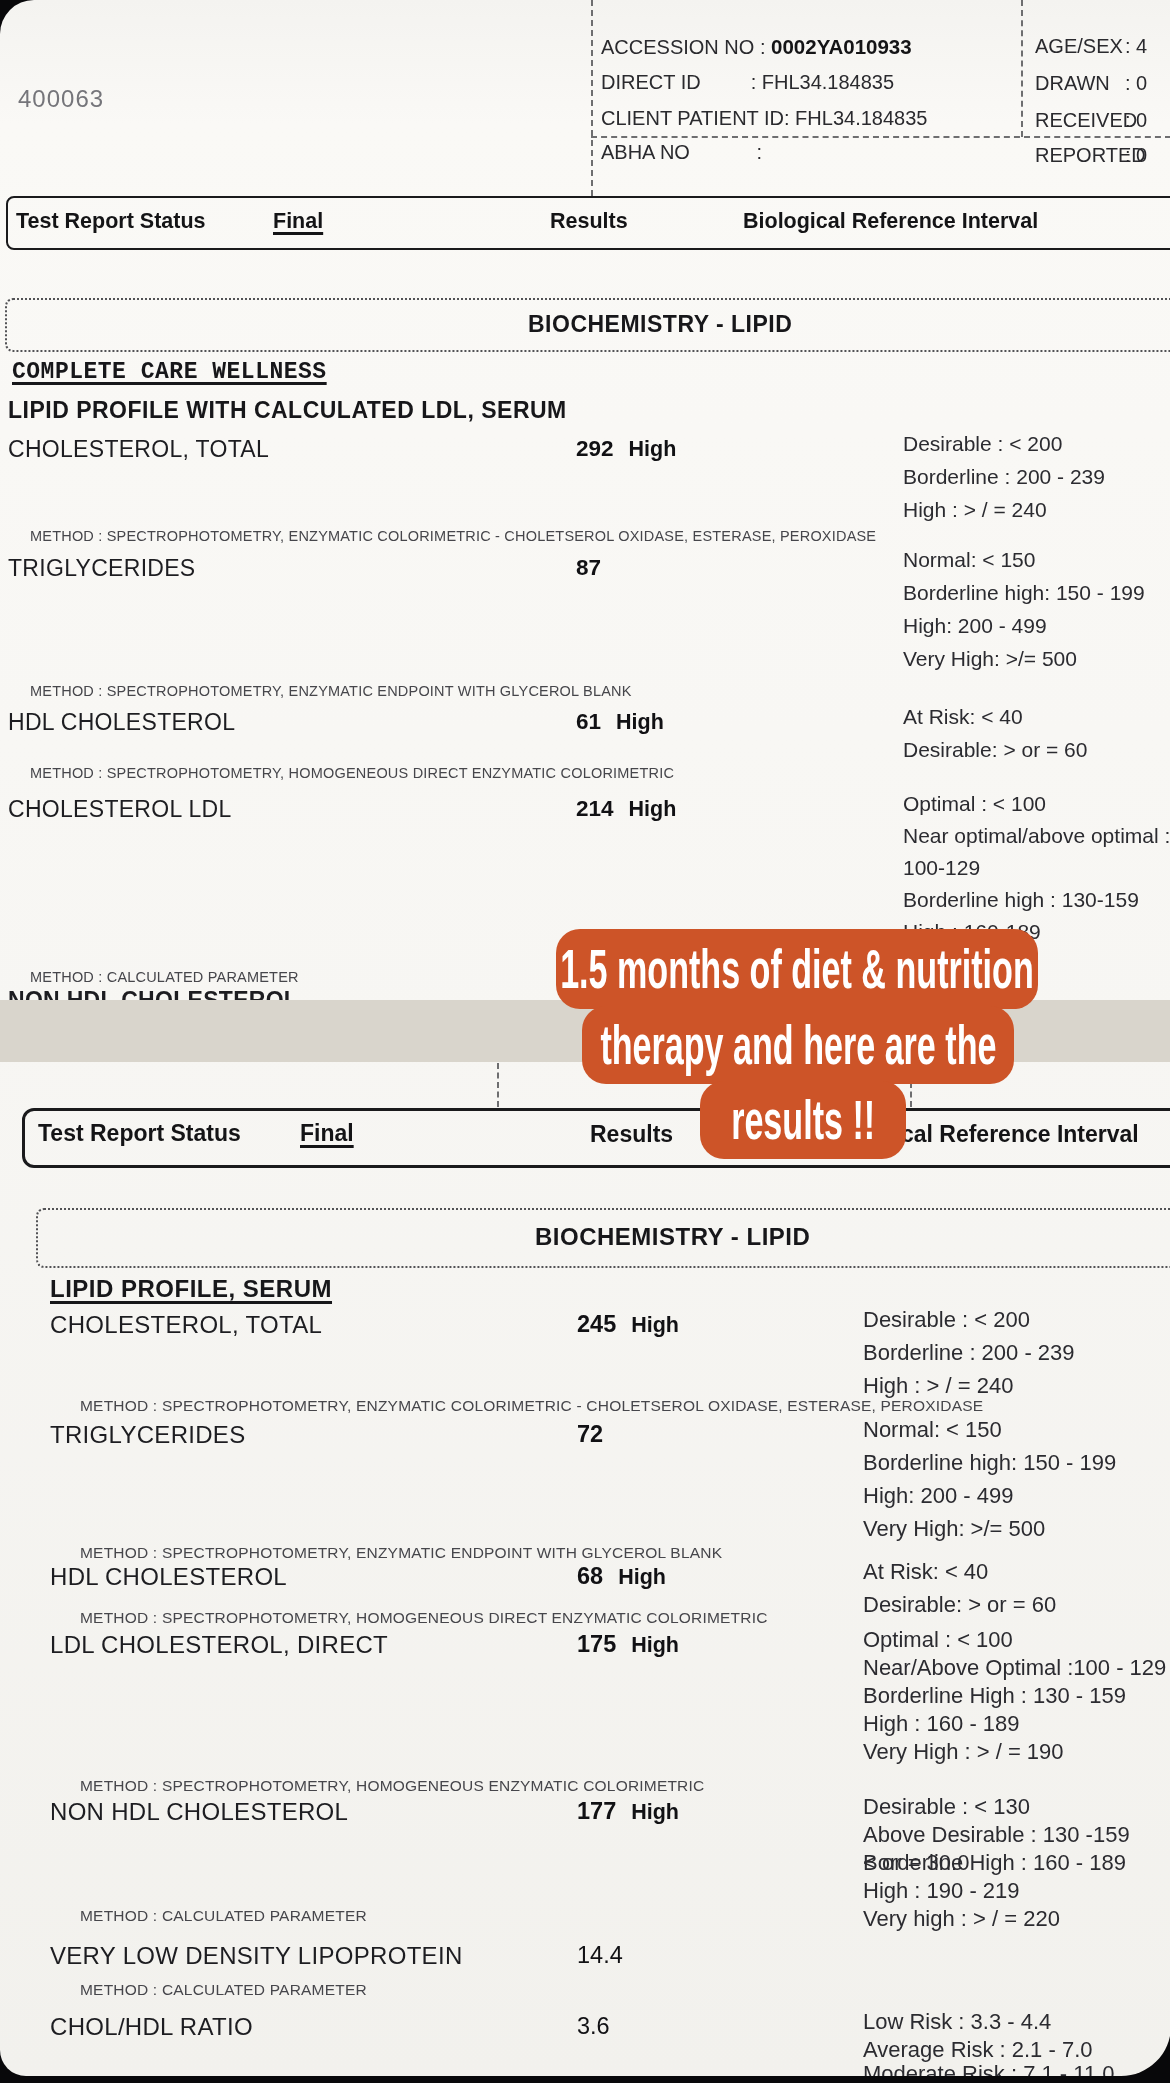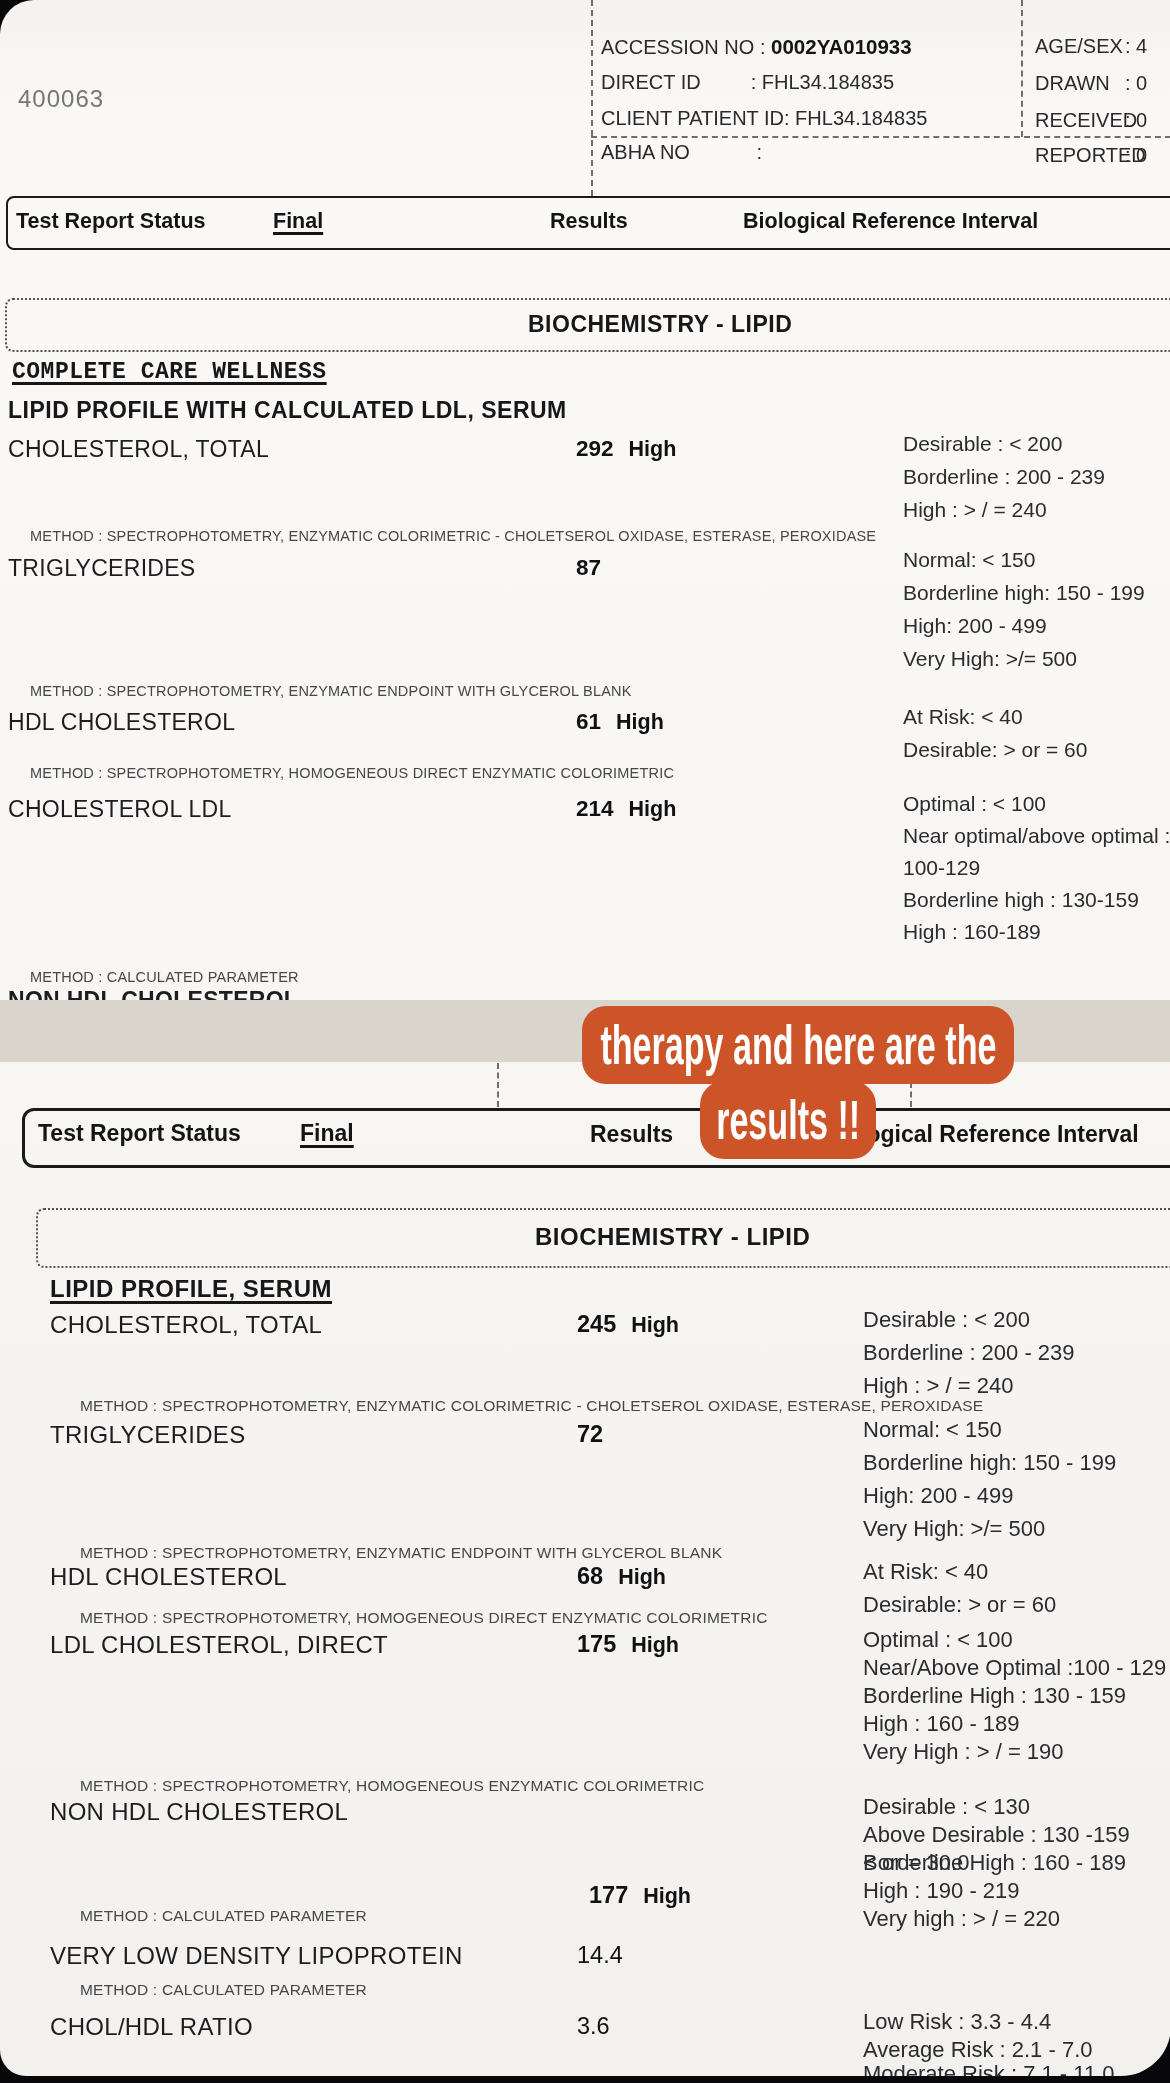--- a/index.html
+++ b/index.html
@@ -146,40 +146,43 @@
     <div class="t name2" style="left:50px;top:1632px;">LDL CHOLESTEROL, DIRECT</div>
     <div class="t valrow" style="left:577px;top:1632px;"><span class="val2">175</span><span class="flag1">High</span></div>
     <div class="t ref2" style="left:863px;top:1628px;">Optimal : &lt; 100</div>
     <div class="t ref2" style="left:863px;top:1656px;">Near/Above Optimal :100 - 129</div>
     <div class="t ref2" style="left:863px;top:1684px;">Borderline High : 130 - 159</div>
     <div class="t ref2" style="left:863px;top:1712px;">High : 160 - 189</div>
     <div class="t ref2" style="left:863px;top:1740px;">Very High : &gt; / = 190</div>
     <div class="t meth2" style="left:80px;top:1778px;">METHOD : SPECTROPHOTOMETRY, HOMOGENEOUS ENZYMATIC COLORIMETRIC</div>
 
     <div class="t name2" style="left:50px;top:1799px;">NON HDL CHOLESTEROL</div>
-    <div class="t valrow" style="left:577px;top:1883px;margin-left:12px;"><span class="val2">177</span><span class="flag1">High</span></div>
+    <div class="t valrow" style="left:577px;top:1799px;"><span class="val2">177</span><span class="flag1">High</span></div>
     <div class="t ref2" style="left:863px;top:1795px;">Desirable : &lt; 130</div>
     <div class="t ref2" style="left:863px;top:1823px;">Above Desirable : 130 -159</div>
     <div class="t ref2" style="left:863px;top:1851px;">Borderline High : 160 - 189</div>
     <div class="t ref2" style="left:863px;top:1879px;">High : 190 - 219</div>
     <div class="t ref2" style="left:863px;top:1907px;">Very high : &gt; / = 220</div>
     <div class="t meth2" style="left:80px;top:1908px;">METHOD : CALCULATED PARAMETER</div>
 
     <div class="t name2" style="left:50px;top:1943px;">VERY LOW DENSITY LIPOPROTEIN</div>
     <div class="t valrow" style="left:577px;top:1943px;"><span class="val2" style="font-weight:normal;">14.4</span></div>
     <div class="t ref2" style="left:863px;top:1851px;text-align:center;">&lt; or = 30.0</div>
     <div class="t meth2" style="left:80px;top:1982px;">METHOD : CALCULATED PARAMETER</div>
 
     <div class="t name2" style="left:50px;top:2014px;">CHOL/HDL RATIO</div>
     <div class="t valrow" style="left:577px;top:2014px;"><span class="val2" style="font-weight:normal;">3.6</span></div>
     <div class="t ref2" style="left:863px;top:2010px;">Low Risk : 3.3 - 4.4</div>
     <div class="t ref2" style="left:863px;top:2038px;">Average Risk : 2.1 - 7.0</div>
     <div class="t ref2" style="left:863px;top:2062px;">Moderate Risk : 7.1 - 11.0</div>
 
+    <div class="obox" style="left:556px;top:929px;width:482px;height:80px;background:#cd5428;">
+      <span class="otext">1.5 months of diet &amp; nutrition</span>
+    </div>
     <div class="obox" style="left:582px;top:1006px;width:432px;height:78px;background:#cd5428;">
       <span class="otext">therapy and here are the</span>
     </div>
-    <div class="obox" style="left:700px;top:1081px;width:176px;height:78px;background:#cd5428;">
+    <div class="obox" style="left:700px;top:1081px;width:206px;height:78px;background:#cd5428;">
       <span class="otext">results !!</span>
     </div>
 
   </div>
 </div>
 
 </body></html>

